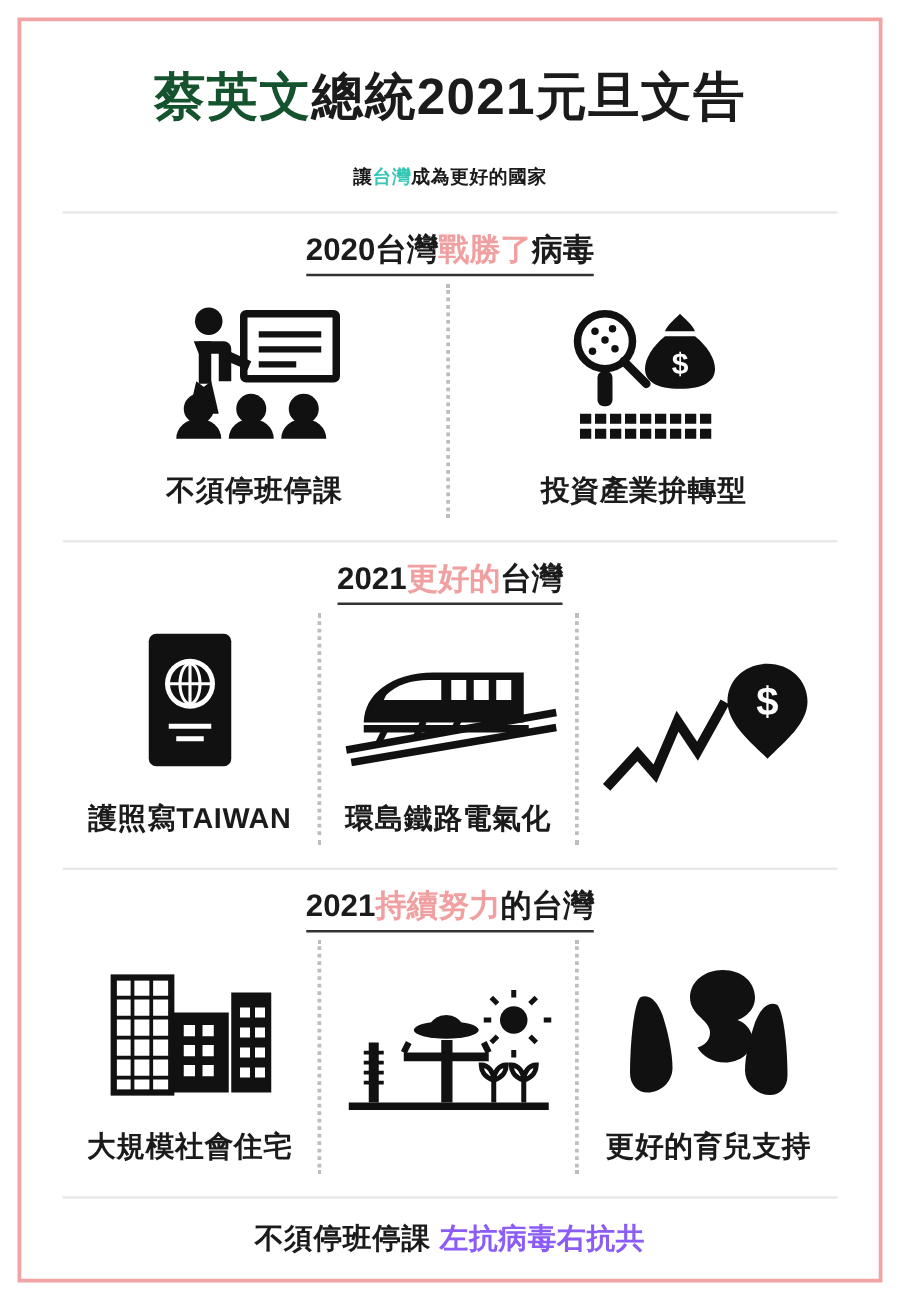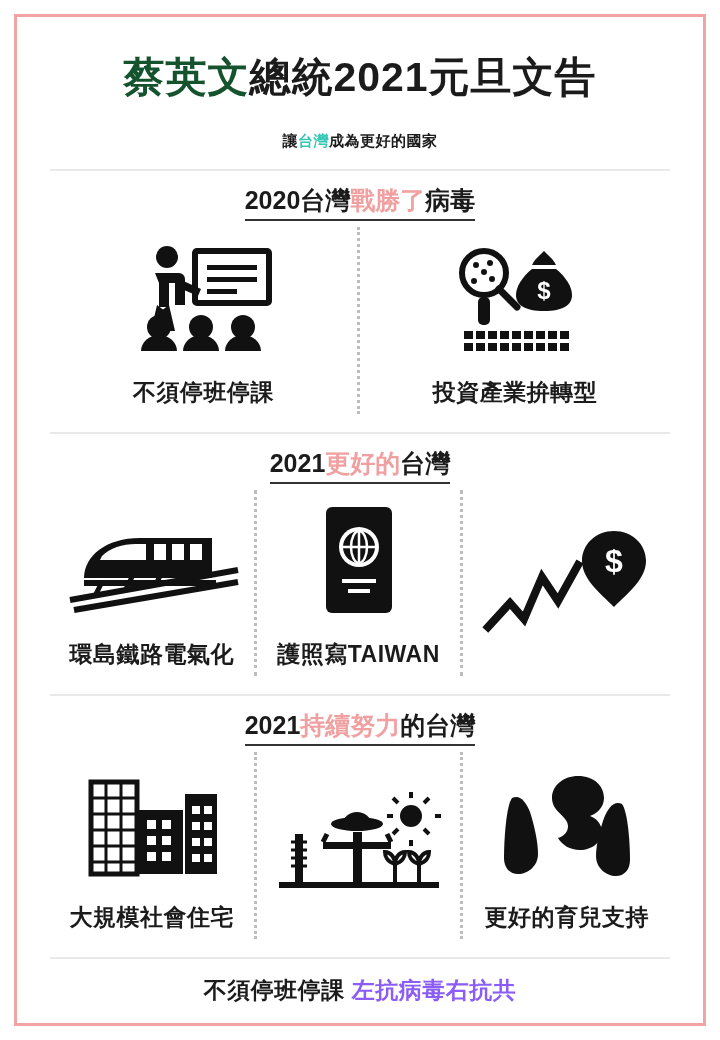--- a/index.html
+++ b/index.html
@@ -231,51 +231,51 @@
     <div class="section">
       <div class="section-heading">
         <span class="heading-inner">
           <span>2021</span><span class="hl-pink">更好的</span><span>台灣</span>
         </span>
       </div>
       <div class="cards">
 
         <div class="card sep-right">
           <div class="icon-wrap">
+            <svg width="110" height="115" viewBox="0 0 110 115" fill="#111">
+              <rect x="22" y="4" width="66" height="106" rx="6"></rect>
+              <circle cx="55" cy="44" r="20" fill="#fff"></circle>
+              <circle cx="55" cy="44" r="16"></circle>
+              <path d="M39 44 h32 M55 28 v32" stroke="#fff" stroke-width="2.5" fill="none"></path>
+              <ellipse cx="55" cy="44" rx="8" ry="16" fill="none" stroke="#fff" stroke-width="2.5"></ellipse>
+              <rect x="38" y="76" width="34" height="4" fill="#fff"></rect>
+              <rect x="44" y="86" width="22" height="4" fill="#fff"></rect>
+            </svg>
+          </div>
+          <div class="card-label">護照寫TAIWAN</div>
+        </div>
+
+        <div class="card sep-right">
+          <div class="icon-wrap">
             <svg width="180" height="105" viewBox="0 0 180 105" fill="#111">
               <path d="M22 70 C22 48 44 30 78 30 L150 30 L150 70 Z"></path>
               <path d="M40 48 C48 40 60 36 74 36 L84 36 L84 52 L38 52 Z" fill="#fff"></path>
               <rect x="92" y="36" width="12" height="16" fill="#fff"></rect>
               <rect x="110" y="36" width="12" height="16" fill="#fff"></rect>
               <rect x="128" y="36" width="12" height="16" fill="#fff"></rect>
               <rect x="22" y="72" width="132" height="6"></rect>
               <path d="M8 92 L176 62" stroke="#111" stroke-width="6" fill="none"></path>
               <path d="M12 102 L176 74" stroke="#111" stroke-width="6" fill="none"></path>
               <path d="M34 86 l6 -12" stroke="#111" stroke-width="5"></path>
               <path d="M64 81 l6 -12" stroke="#111" stroke-width="5"></path>
               <path d="M94 76 l6 -12" stroke="#111" stroke-width="5"></path>
               <path d="M124 71 l6 -12" stroke="#111" stroke-width="5"></path>
             </svg>
           </div>
           <div class="card-label">環島鐵路電氣化</div>
-        </div>
-
-        <div class="card sep-right">
-          <div class="icon-wrap">
-            <svg width="110" height="115" viewBox="0 0 110 115" fill="#111">
-              <rect x="22" y="4" width="66" height="106" rx="6"></rect>
-              <circle cx="55" cy="44" r="20" fill="#fff"></circle>
-              <circle cx="55" cy="44" r="16"></circle>
-              <path d="M39 44 h32 M55 28 v32" stroke="#fff" stroke-width="2.5" fill="none"></path>
-              <ellipse cx="55" cy="44" rx="8" ry="16" fill="none" stroke="#fff" stroke-width="2.5"></ellipse>
-              <rect x="38" y="76" width="34" height="4" fill="#fff"></rect>
-              <rect x="44" y="86" width="22" height="4" fill="#fff"></rect>
-            </svg>
-          </div>
-          <div class="card-label">護照寫TAIWAN</div>
         </div>
 
         <div class="card">
           <div class="icon-wrap">
             <svg width="170" height="115" viewBox="0 0 170 115" fill="#111">
               <path d="M132 6 c-18 0 -32 13 -32 30 c0 18 18 32 32 46 c14 -14 32 -28 32 -46 c0 -17 -14 -30 -32 -30 z"></path>
               <text x="132" y="47" font-size="32" font-family="'Liberation Sans',sans-serif" font-weight="bold" fill="#fff" text-anchor="middle">$</text>
               <path d="M6 102 L28 78 L42 94 L60 52 L76 76 L96 40" fill="none" stroke="#111" stroke-width="8" stroke-linejoin="miter" stroke-linecap="square"></path>
             </svg>
           </div>

